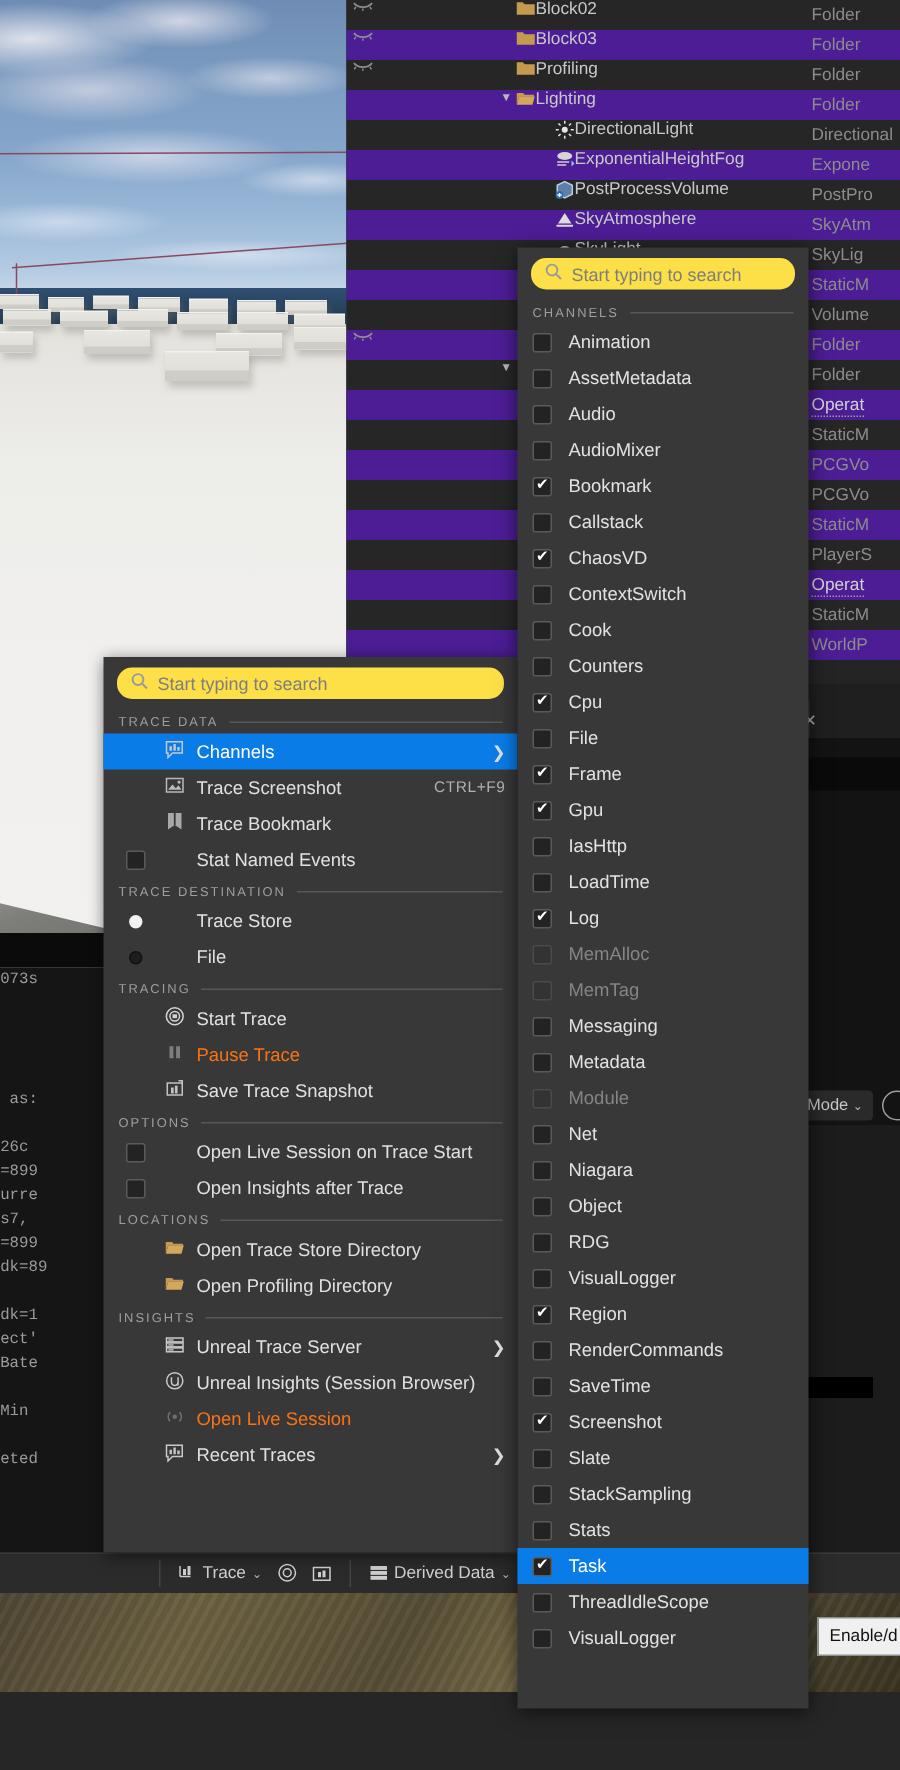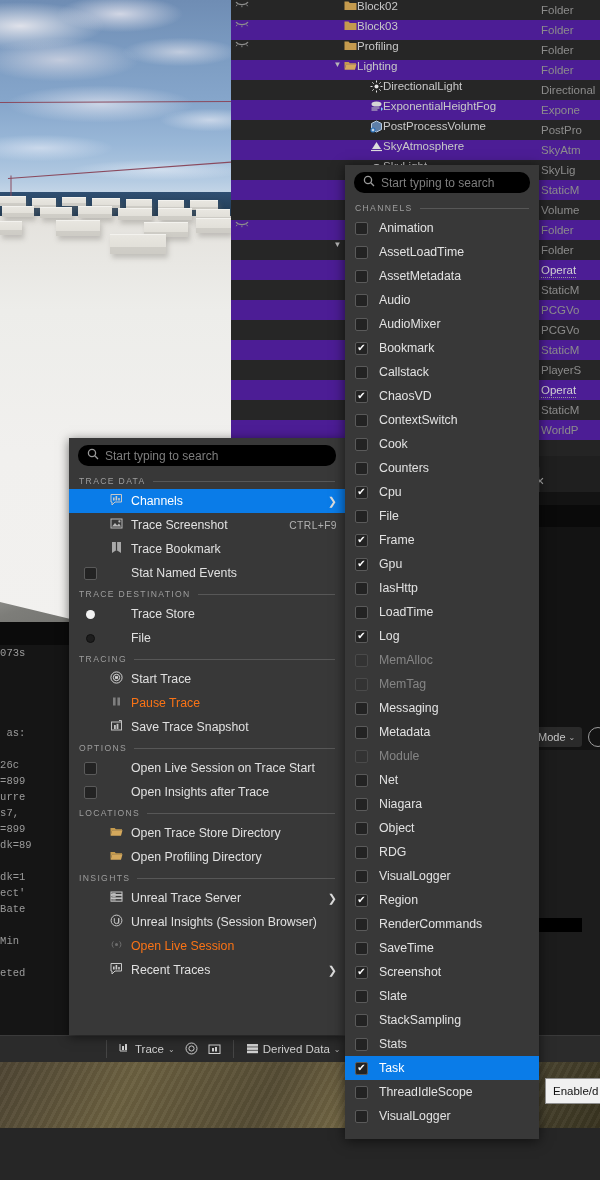--- a/index.html
+++ b/index.html
@@ -132,21 +132,21 @@
   }
   #bottom-strip { position: absolute; left: 0; top: 1128px; width: 600px; height: 52px; background: #262626; }
 
   
   #trace-menu {
     position: absolute; left: 69px; top: 438px; width: 276px; height: 597px;
     background: #383838; box-shadow: 0 2px 10px rgba(0,0,0,.55);
     padding: 7px 0 5px 0;
   }
   .searchbox {
-    margin: 0 9px 6px 9px; height: 21px; background: #000000; border-radius: 10px;
+    margin: 0 9px 6px 9px; height: 21px; background: #fde047; border-radius: 10px;
     display: flex; align-items: center; gap: 6px; padding: 0 9px;
   }
   .searchbox .mag { color: #9a9a9a; font-size: 12px; }
   .searchbox .ph { color: #7e7e7e; font-size: 12px; }
   .sect {
     display: flex; align-items: center; gap: 7px; padding: 4px 10px 3px 10px;
   }
   .sect .lbl {
     font-size: 8.6px; letter-spacing: 1.35px; color: #9e9e9e; text-transform: uppercase; white-space: nowrap;
   }
@@ -750,24 +750,20 @@
       <span class="lbl">CHANNELS</span>
       <span class="ln"></span>
     </div>
     <div id="channels-body">
         <div class="ch">
           <span class="cb"></span>
           <span>Animation</span>
         </div>
         <div class="ch">
           <span class="cb"></span>
-          <span>AssetLoadTime</span>
-        </div>
-        <div class="ch">
-          <span class="cb"></span>
           <span>AssetMetadata</span>
         </div>
         <div class="ch">
           <span class="cb"></span>
           <span>Audio</span>
         </div>
         <div class="ch">
           <span class="cb"></span>
           <span>AudioMixer</span>
         </div>

